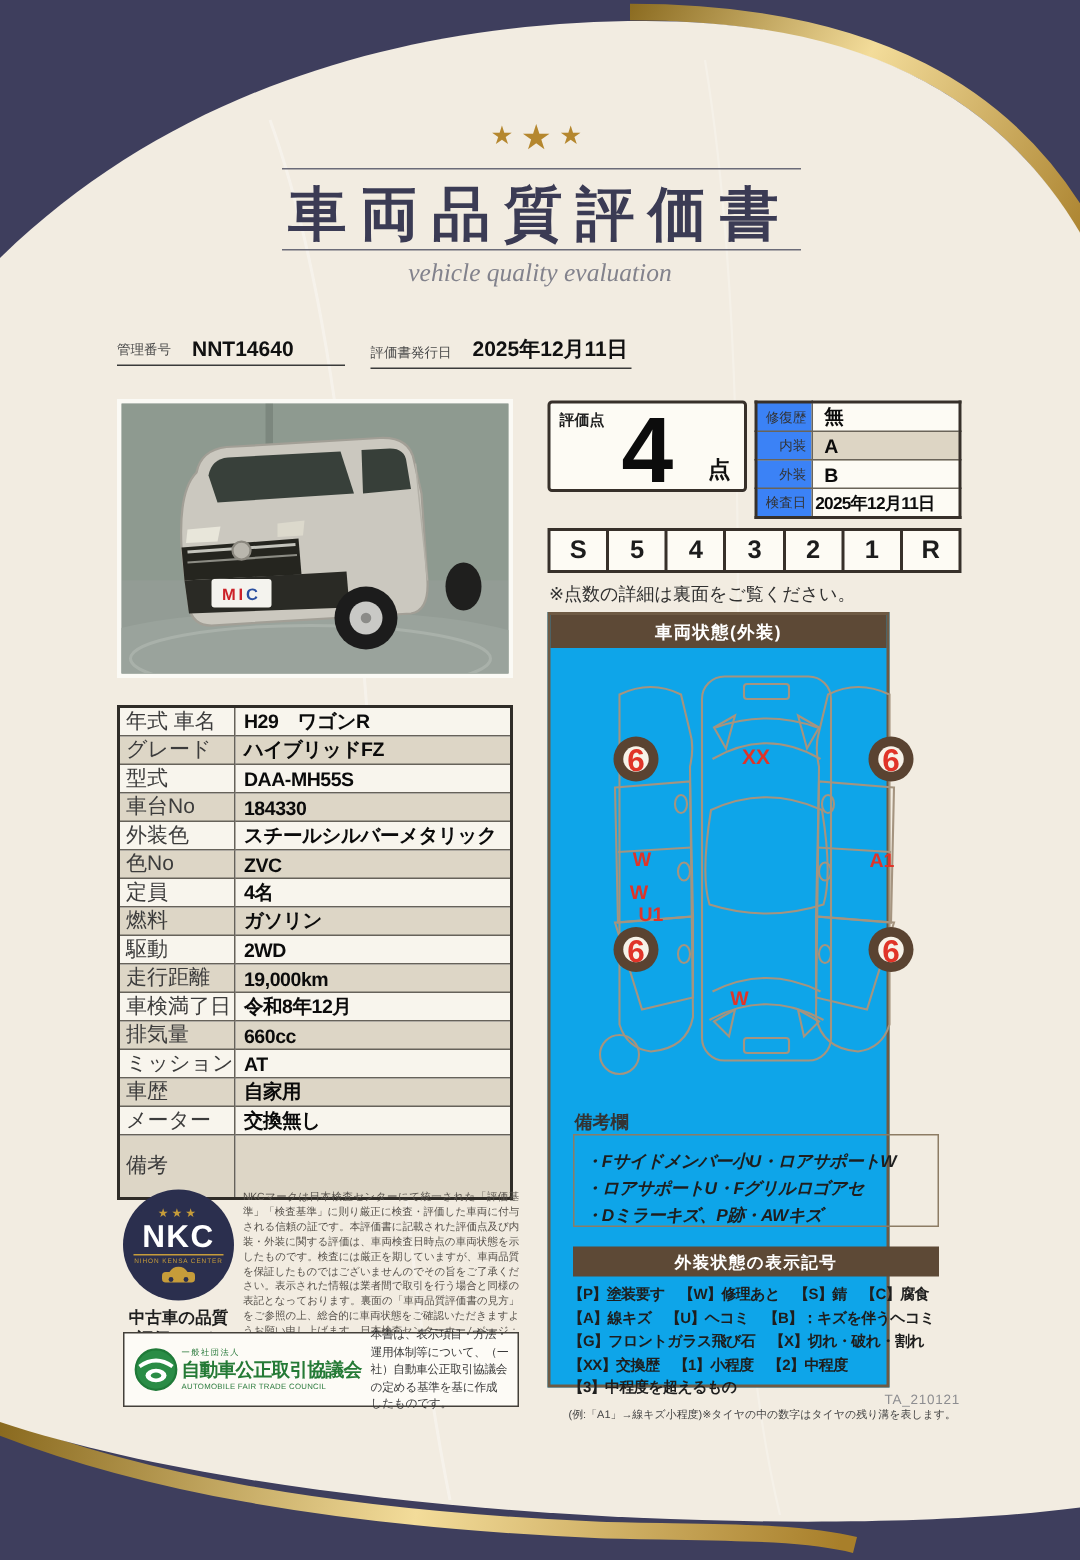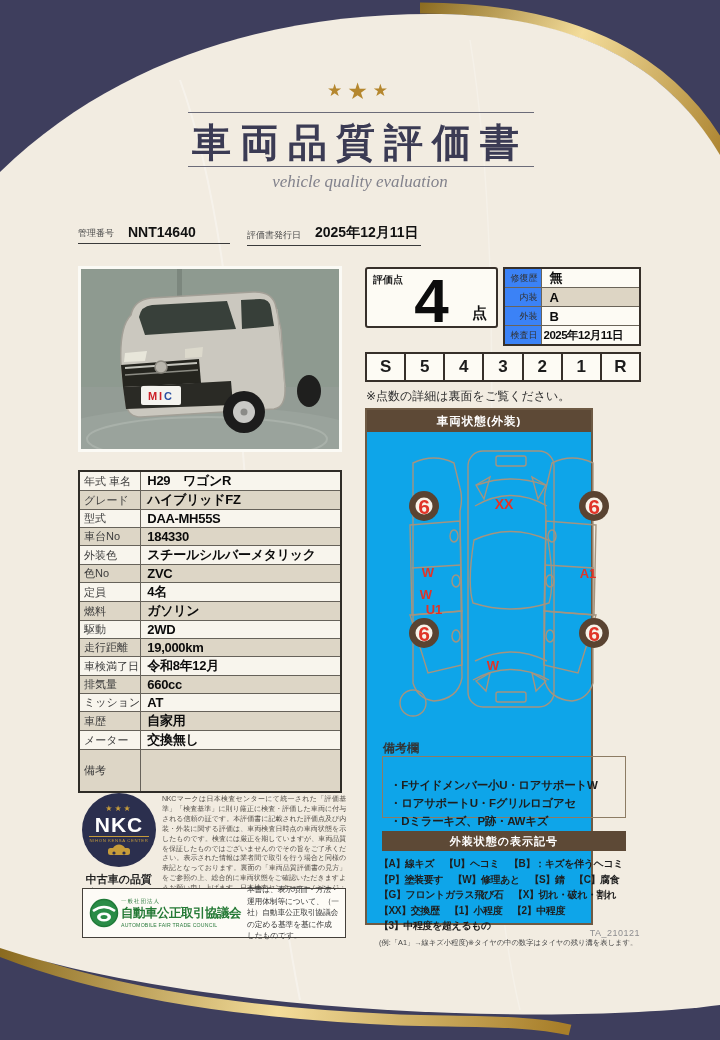--- a/index.html
+++ b/index.html
@@ -51,35 +51,35 @@
            background:#fdfbf4; border:2px solid #37302a; }
   .scale div { flex:1; border-right:2px solid #37302a; display:flex; align-items:center; justify-content:center;
                font-size:17px; font-weight:bold; color:#1c1c1c; }
   .scale div:last-child { border-right:none; }
   .scalenote { position:absolute; left:366px; top:388px; font-size:12px; color:#2f2f2f; }
 
   
   .vtable { position:absolute; left:78px; top:470px; width:264px; border-collapse:collapse;
             background:#f8f5ed; border:2px solid #2f2c27; }
   .vtable td { border:1px solid #66625a; height:18px; overflow:hidden; white-space:nowrap; }
-  .vtable td.l { width:57px; font-size:11px; color:#3c3c3c; padding-left:4px; }
+  .vtable td.l { width:57px; font-size:14px; color:#3c3c3c; padding-left:4px; }
   .vtable td.v { font-size:13px; font-weight:bold; color:#0b0b0b; padding-left:6px; letter-spacing:-0.3px; }
   .vtable tr:nth-child(even) { background:#ddd6c6; }
   .vtable tr.remark td { height:42px; }
 
   
   .cond { position:absolute; left:365px; top:408px; width:228px; height:517px;
           background:#0ea5e9; border:2px solid #6e5a44; }
   .cond .hdr { height:22px; background:#5d4936; color:#fff; font-size:11.5px; font-weight:bold;
                display:flex; align-items:center; justify-content:center; letter-spacing:1px; }
   .diagram { position:absolute; left:1px; top:23px; }
 
   .noteslbl { position:absolute; left:16px; top:330px; font-size:12px; font-weight:bold; color:#333; }
   .notesbox { position:absolute; left:15px; top:346px; width:244px; height:62px;
-              border:1.5px solid #8d7c64; padding:19px 7px; }
+              border:1.5px solid #8d7c64; padding:9px 7px;font-style:italic; }
   .notesbox div { font-size:11.5px; font-weight:600; color:#1e1e1e; line-height:18px; letter-spacing:-0.3px; white-space:nowrap; }
 
   .legendhdr { position:absolute; left:15px; top:421px; width:244px; height:20px; background:#5d4936;
                color:#fff; font-size:11px; font-weight:bold; display:flex; align-items:center; justify-content:center;
                letter-spacing:1px; }
   .legend { position:absolute; left:12px; top:446px; width:252px; }
   .legend div { font-size:10px; font-weight:600; color:#1e1e1e; line-height:15.5px; letter-spacing:-0.4px; white-space:nowrap; }
   .legend .fine { font-size:7.3px; font-weight:400; color:#444; letter-spacing:0; margin-top:1px; }
 
   .doccode { position:absolute; left:500px; top:928px; width:140px; text-align:right;
@@ -346,22 +346,22 @@
 
     <div class="noteslbl">備考欄</div>
     <div class="notesbox">
       <div>・Fサイドメンバー小U・ロアサポートW</div>
       <div>・ロアサポートU・Fグリルロゴアセ</div>
       <div>・Dミラーキズ、P跡・AWキズ</div>
     </div>
 
     <div class="legendhdr">外装状態の表示記号</div>
     <div class="legend">
+      <div>【P】塗装要す　【W】修理あと　【S】錆　【C】腐食</div>
       <div>【A】線キズ　【U】ヘコミ　【B】：キズを伴うヘコミ</div>
-      <div>【P】塗装要す　【W】修理あと　【S】錆　【C】腐食</div>
       <div>【G】フロントガラス飛び石　【X】切れ・破れ・割れ</div>
       <div>【XX】交換歴　【1】小程度　【2】中程度</div>
       <div>【3】中程度を超えるもの</div>
       <div class="fine">(例:「A1」→線キズ小程度)※タイヤの中の数字はタイヤの残り溝を表します。</div>
     </div>
   </div>
 
   <div class="doccode">TA_210121</div>
 
   <div class="nkc">

